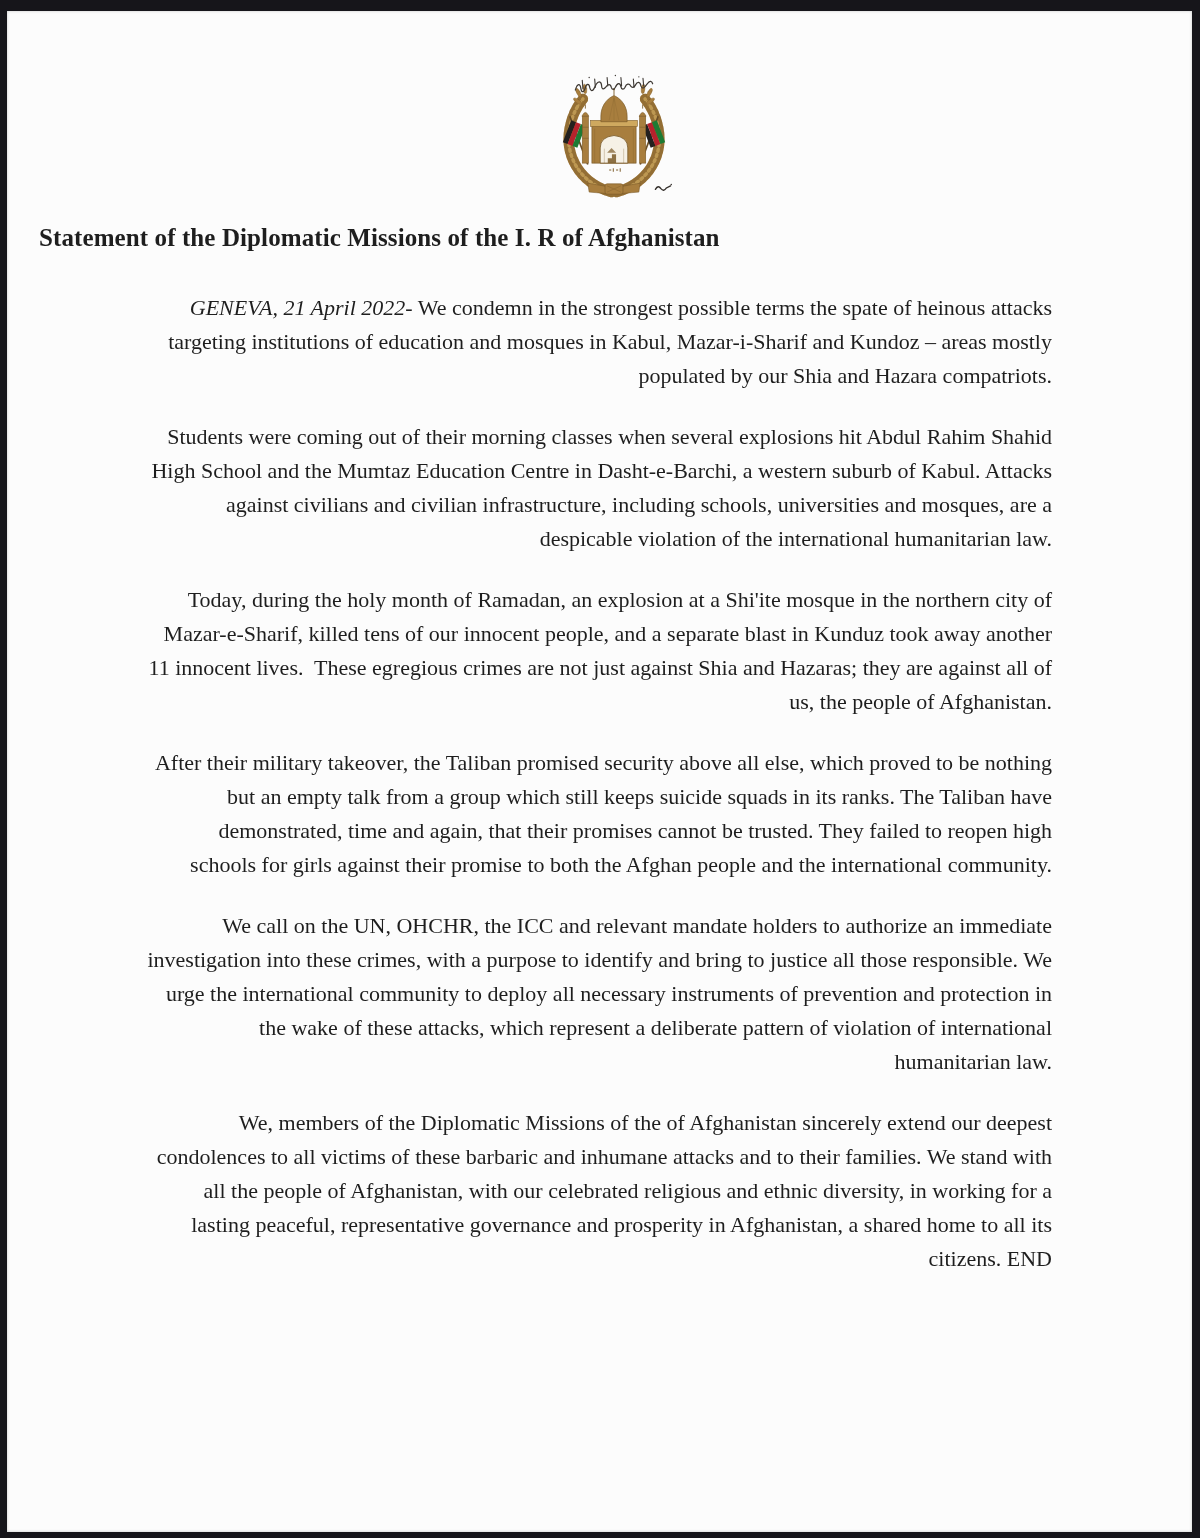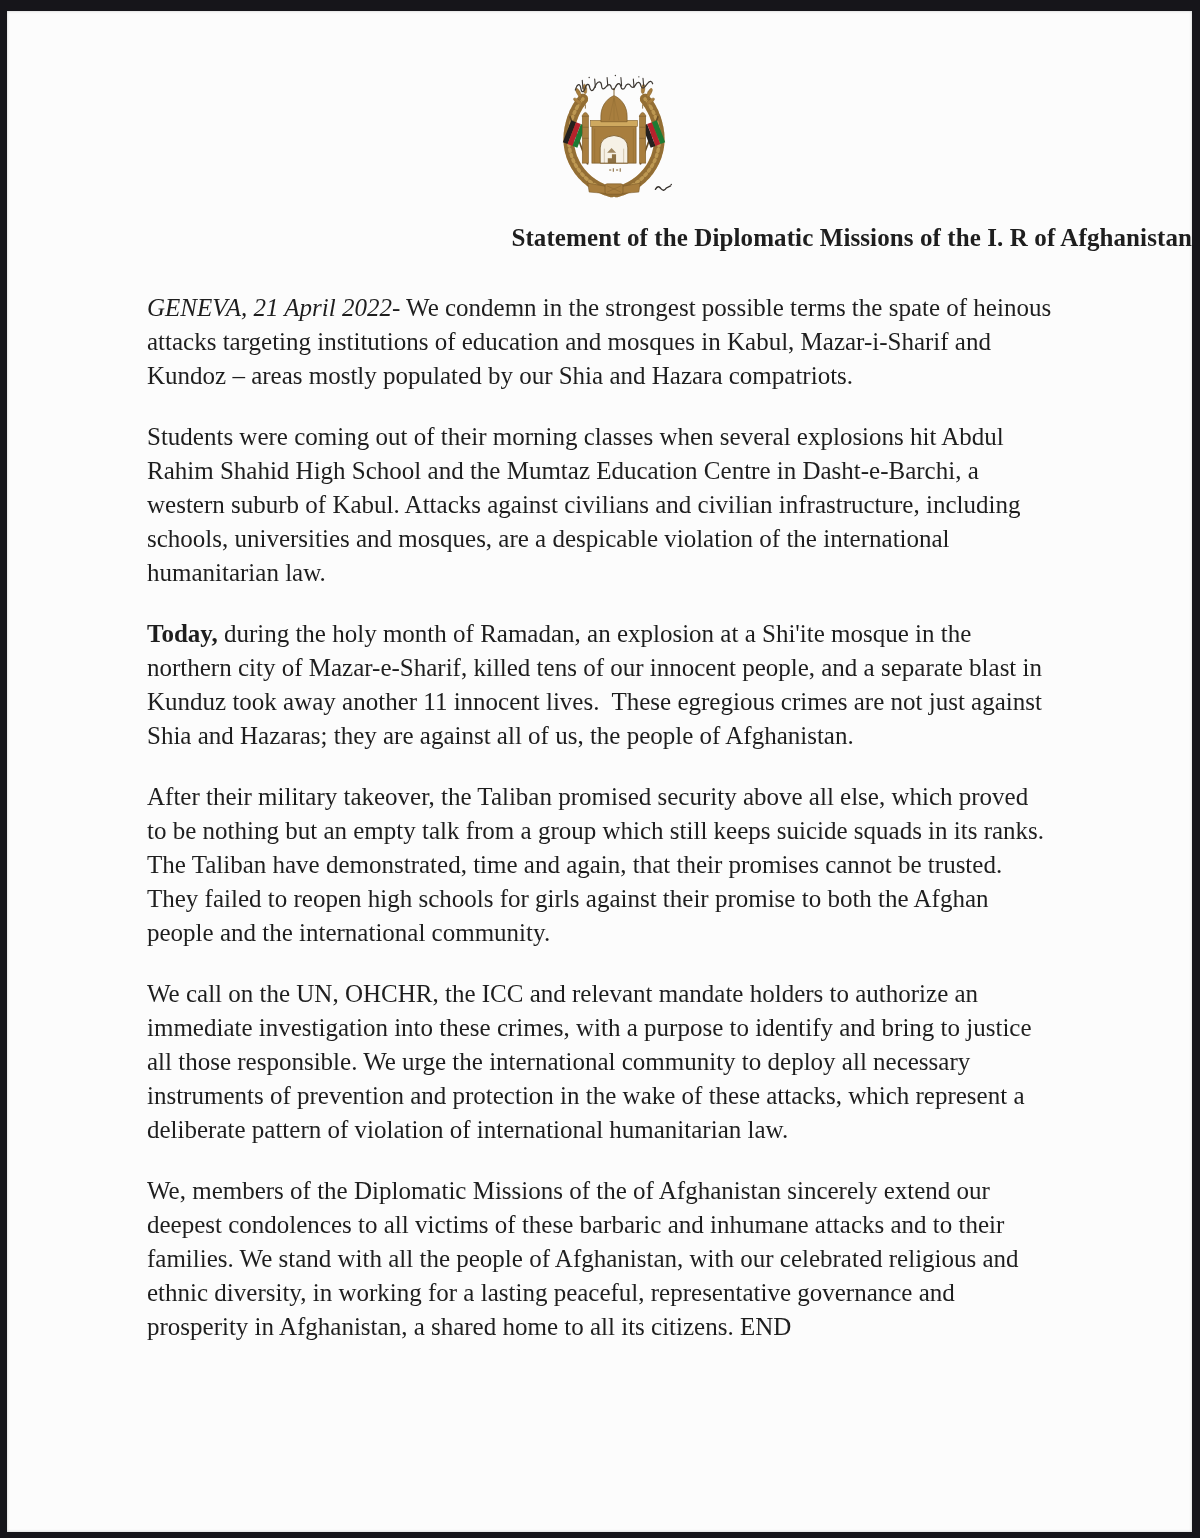--- a/index.html
+++ b/index.html
@@ -18,42 +18,43 @@
     box-shadow: inset 0 0 3px rgba(0,0,0,.22);
   }
   .emblem-wrap {
     margin-top: 50px;
     text-align: center;
     transform: translateX(14px);
     line-height: 0;
   }
   .doc-title {
     margin: 22px 0 10px;
-    text-align: right;
+    text-align: left;
     font-family: "Liberation Serif", serif;
     font-size: 25px;
     line-height: 34px;
     font-weight: 700;
     color: var(--ink, #1e1e1e);
     letter-spacing: 0.1px;
+    padding-left: 32px;
   }
   .doc-title .title-line { display: block; }
   .content {
     margin: 36px 140px 0 140px;
   }
   .content p {
     margin: 0 0 27px 0;
-    font-size: 25px;
+    font-size: 22px;
     line-height: 34px;
     color: var(--ink, #1e1e1e);
-    text-align: left;
+    text-align: right;
     white-space: pre-wrap;
   }
   .lead-italic { font-style: italic; }
-  .lead-bold { font-weight: 700; }
+  .lead-bold { font-weight: 400; }
   svg .wreath-stroke { stroke: var(--gold, #a87e3e); }
   svg .wreath-texture { stroke: var(--gold-dark, #7a5a28); }
 </style>
 </head>
 <body>
 
 <div class="page">
 
   <div class="emblem-wrap">
     <svg width="152" height="138" viewBox="0 0 220 200" aria-hidden="true">

